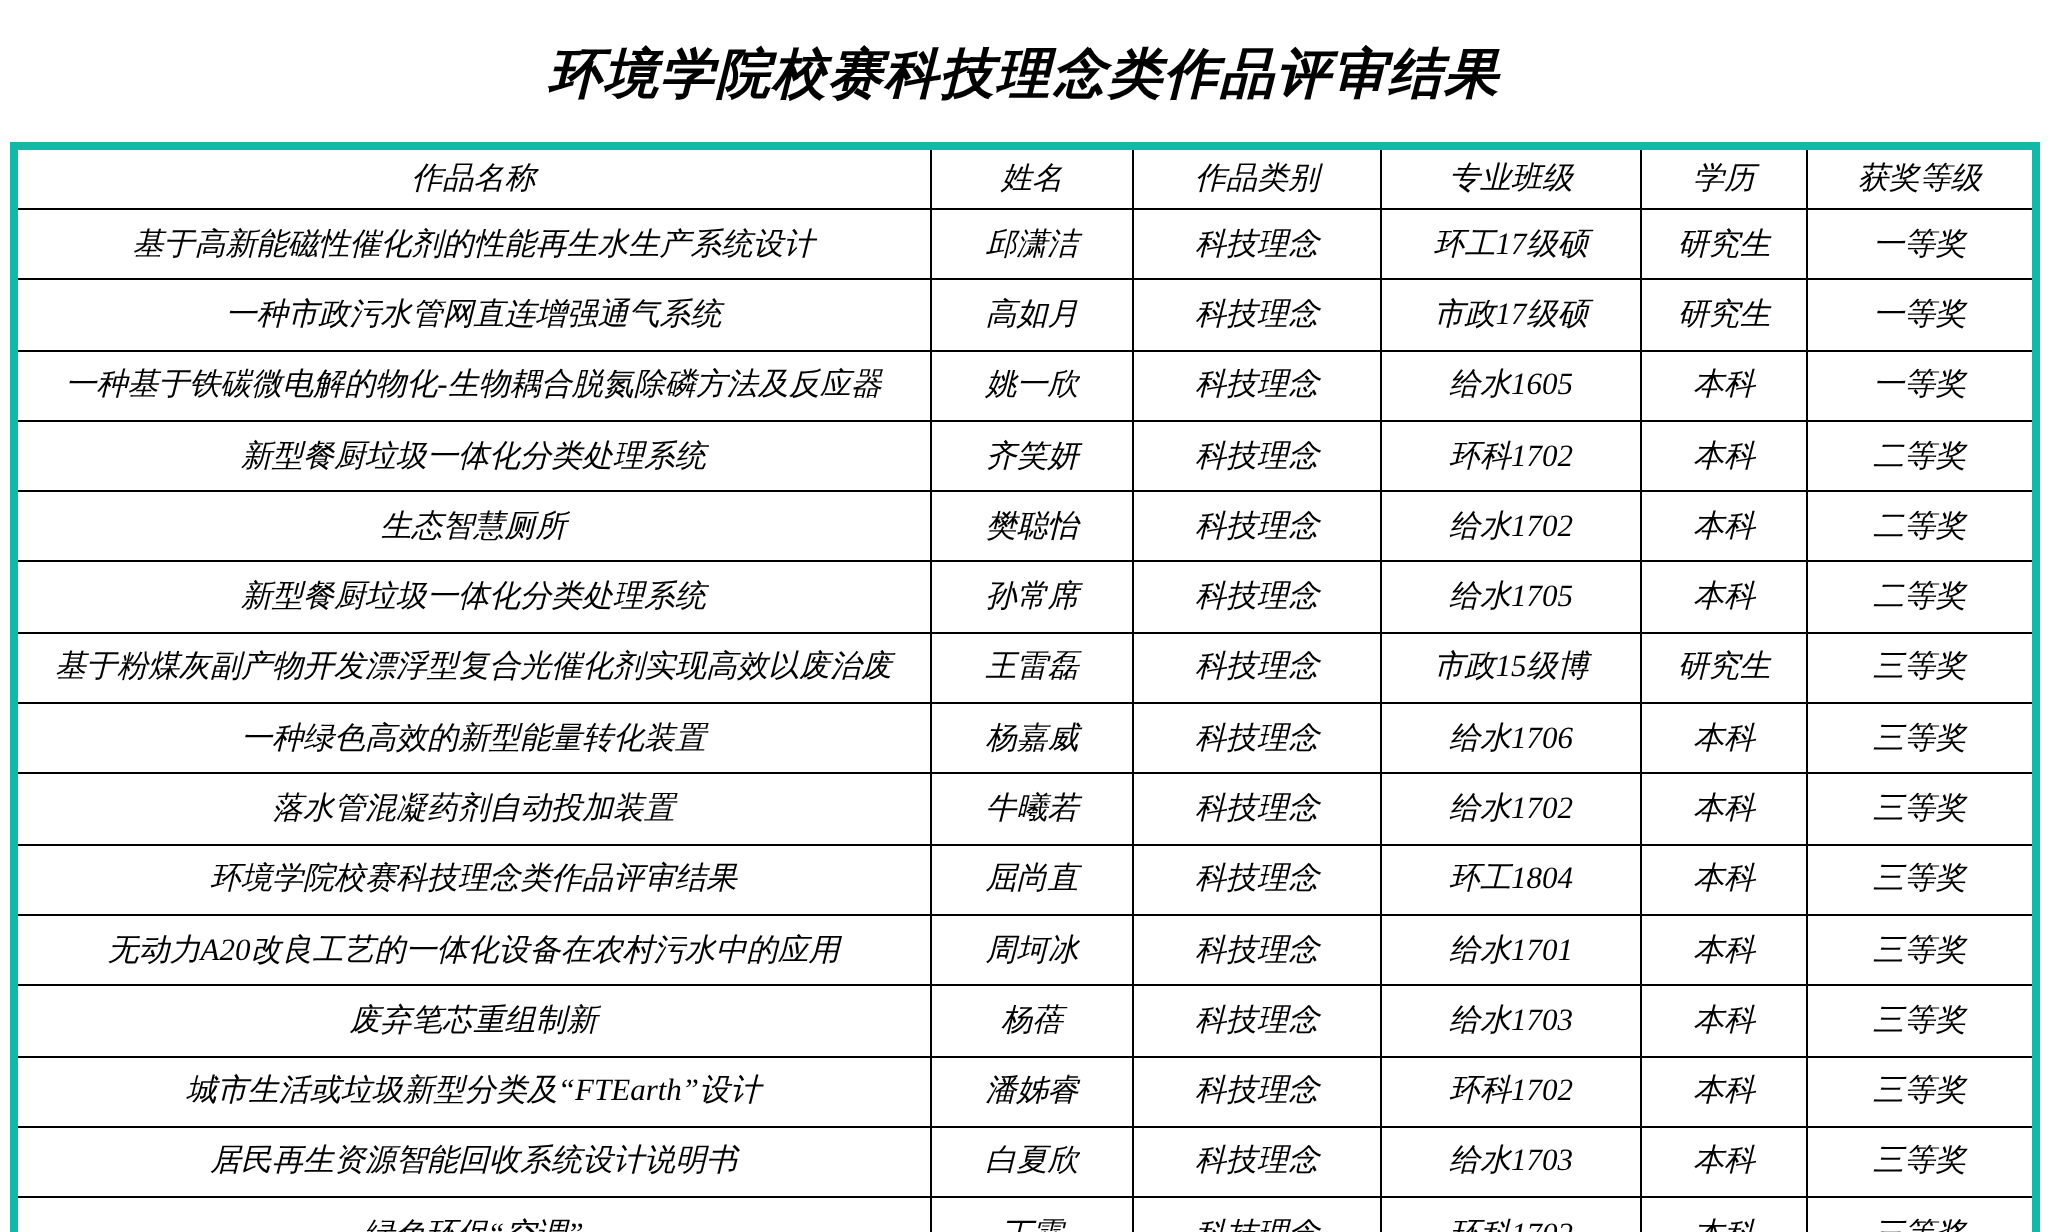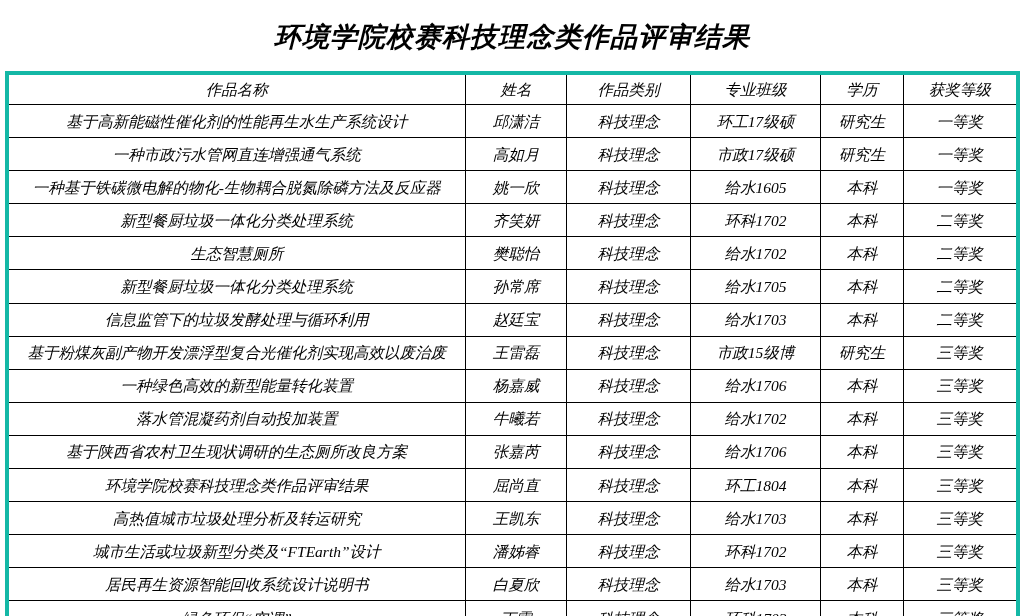--- a/index.html
+++ b/index.html
@@ -125,28 +125,20 @@
         </tr>
         <tr>
           <td>新型餐厨垃圾一体化分类处理系统</td>
           <td>孙常席</td>
           <td>科技理念</td>
           <td>给水1705</td>
           <td>本科</td>
           <td>二等奖</td>
         </tr>
         <tr>
-          <td>信息监管下的垃圾发酵处理与循环利用</td>
-          <td>赵廷宝</td>
-          <td>科技理念</td>
-          <td>给水1703</td>
-          <td>本科</td>
-          <td>二等奖</td>
-        </tr>
-        <tr>
           <td>基于粉煤灰副产物开发漂浮型复合光催化剂实现高效以废治废</td>
           <td>王雷磊</td>
           <td>科技理念</td>
           <td>市政15级博</td>
           <td>研究生</td>
           <td>三等奖</td>
         </tr>
         <tr>
           <td>一种绿色高效的新型能量转化装置</td>
           <td>杨嘉威</td>
@@ -157,38 +149,38 @@
         </tr>
         <tr>
           <td>落水管混凝药剂自动投加装置</td>
           <td>牛曦若</td>
           <td>科技理念</td>
           <td>给水1702</td>
           <td>本科</td>
           <td>三等奖</td>
         </tr>
         <tr>
-          <td>基于陕西省农村卫生现状调研的生态厕所改良方案</td>
-          <td>张嘉芮</td>
-          <td>科技理念</td>
-          <td>给水1706</td>
-          <td>本科</td>
-          <td>三等奖</td>
-        </tr>
-        <tr>
           <td>环境学院校赛科技理念类作品评审结果</td>
           <td>屈尚直</td>
           <td>科技理念</td>
           <td>环工1804</td>
           <td>本科</td>
           <td>三等奖</td>
         </tr>
         <tr>
-          <td>高热值城市垃圾处理分析及转运研究</td>
-          <td>王凯东</td>
+          <td>无动力A20改良工艺的一体化设备在农村污水中的应用</td>
+          <td>周坷冰</td>
+          <td>科技理念</td>
+          <td>给水1701</td>
+          <td>本科</td>
+          <td>三等奖</td>
+        </tr>
+        <tr>
+          <td>废弃笔芯重组制新</td>
+          <td>杨蓓</td>
           <td>科技理念</td>
           <td>给水1703</td>
           <td>本科</td>
           <td>三等奖</td>
         </tr>
         <tr>
           <td>城市生活或垃圾新型分类及“FTEarth”设计</td>
           <td>潘姊睿</td>
           <td>科技理念</td>
           <td>环科1702</td>

